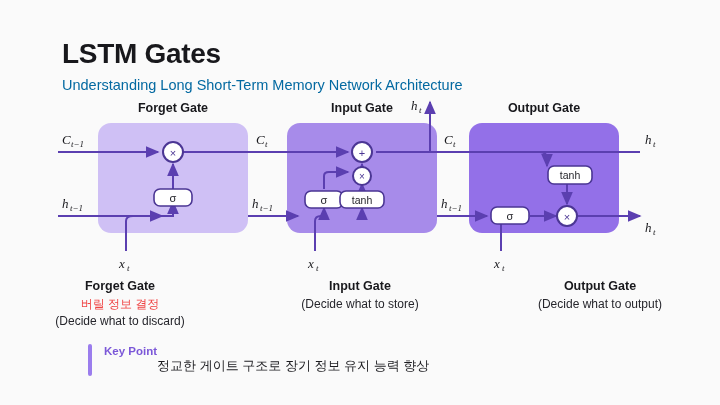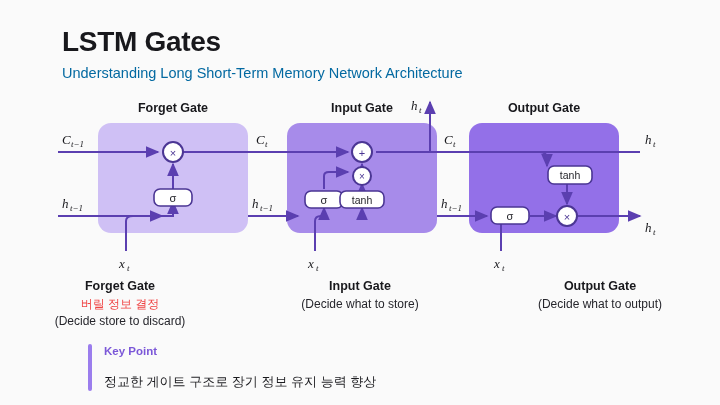--- a/index.html
+++ b/index.html
@@ -6,41 +6,41 @@
   html,body{margin:0;padding:0;}
   body{
     width:720px;height:405px;overflow:hidden;
     background:#fafafa;
     font-family:"Liberation Sans","DejaVu Sans",sans-serif;
     color:#1b1b1f;
   }
   .slide{position:relative;width:720px;height:405px;background:#fafafa;}
 
   
-  .header{position:absolute;left:38px;top:26px;display:flex;align-items:flex-start;}
+  .header{position:absolute;left:38px;top:38px;display:flex;align-items:flex-start;}
   .accent-bar{width:6px;border-radius:3px;background:#9b7ded;margin-right:18px;}
   .header-text{display:flex;flex-direction:column;justify-content:center;}
   .title{font-size:28px;font-weight:bold;letter-spacing:-0.3px;line-height:1.15;color:#18181c;}
   .subtitle{font-size:14.5px;font-weight:400;color:#0369a1;margin-top:7px;line-height:1.2;}
 
   
   .diagram{position:absolute;left:0;top:96px;width:720px;height:190px;}
   .diagram svg{display:block;}
 
   
   .captions{position:absolute;left:0;top:278px;width:720px;display:flex;}
   .caption{flex:1;text-align:center;line-height:1.42;}
   .cap-title{font-size:12.5px;font-weight:bold;color:#18181c;}
   .cap-ko{font-size:12px;color:#ef4444;}
   .cap-en{font-size:12px;color:#26262c;}
 
   
   .keypoint{position:absolute;left:88px;top:344px;display:flex;align-items:stretch;}
   .kp-bar{width:4px;border-radius:2px;background:#9b7ded;margin-right:12px;}
-  .kp-text{display:flex;flex-direction:column;}
+  .kp-text{display:flex;flex-direction:row;}
   .kp-label{font-size:11.5px;font-weight:bold;color:#7b57d8;line-height:1.35;}
   .kp-body{font-size:13px;color:#1b1b1f;line-height:1.45;margin-top:13px;}
 </style>
 </head>
 <body>
 
 <div class="slide">
 
   <div class="header">
     <div class="accent-bar"></div>
@@ -186,21 +186,21 @@
         <text x="494" y="172" font-family="Liberation Serif, serif" font-style="italic" font-size="13" fill="#18181c">x</text>
         <text x="502" y="175" font-family="Liberation Serif, serif" font-style="italic" font-size="9" fill="#18181c">t</text>
       </g>
     </svg>
   </div>
 
   <div class="captions">
     <div class="caption">
       <div class="cap-title">Forget Gate</div>
       <div class="cap-ko">버릴 정보 결정</div>
-      <div class="cap-en">(Decide store to discard)</div>
+      <div class="cap-en">(Decide what to discard)</div>
     </div>
     <div class="caption">
       <div class="cap-title">Input Gate</div>
       <div class="cap-en">(Decide what to store)</div>
     </div>
     <div class="caption">
       <div class="cap-title">Output Gate</div>
       <div class="cap-en">(Decide what to output)</div>
     </div>
   </div>

